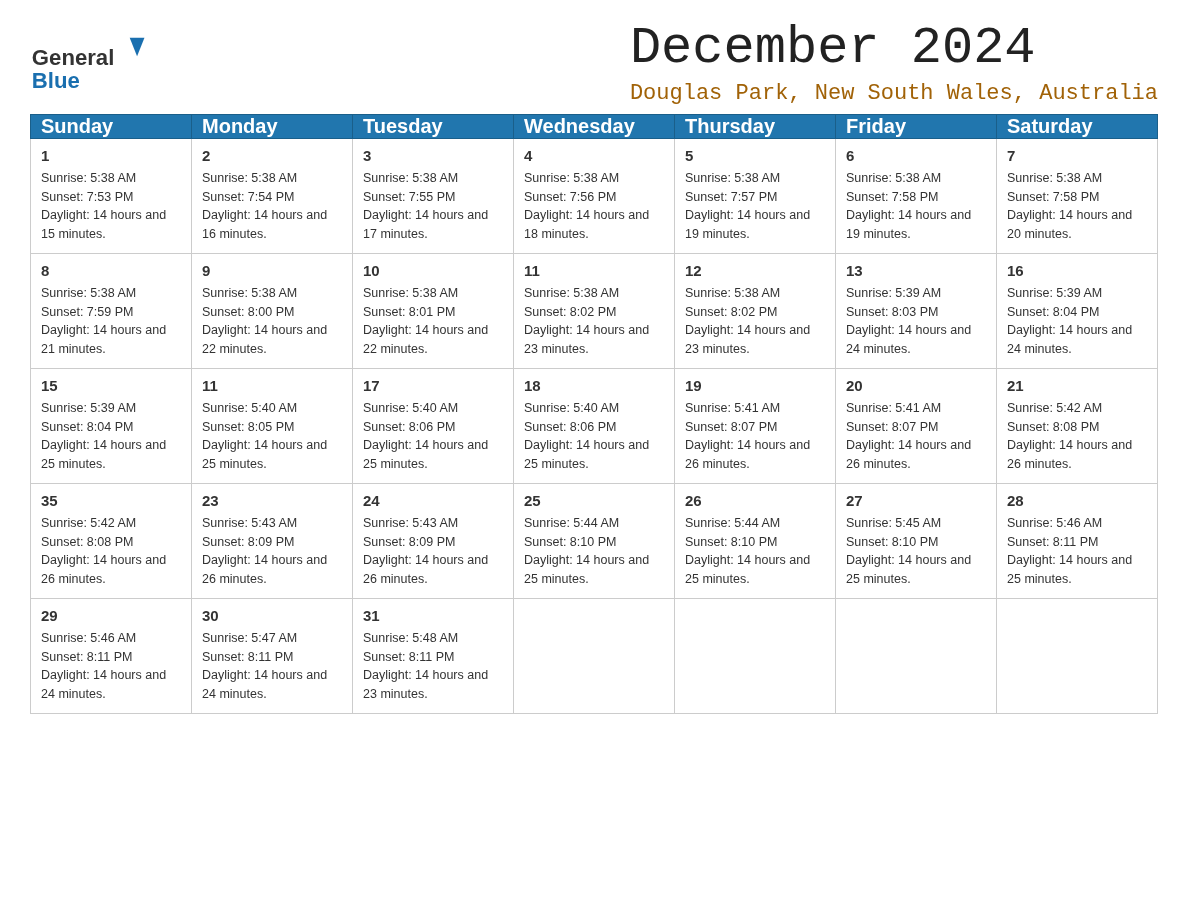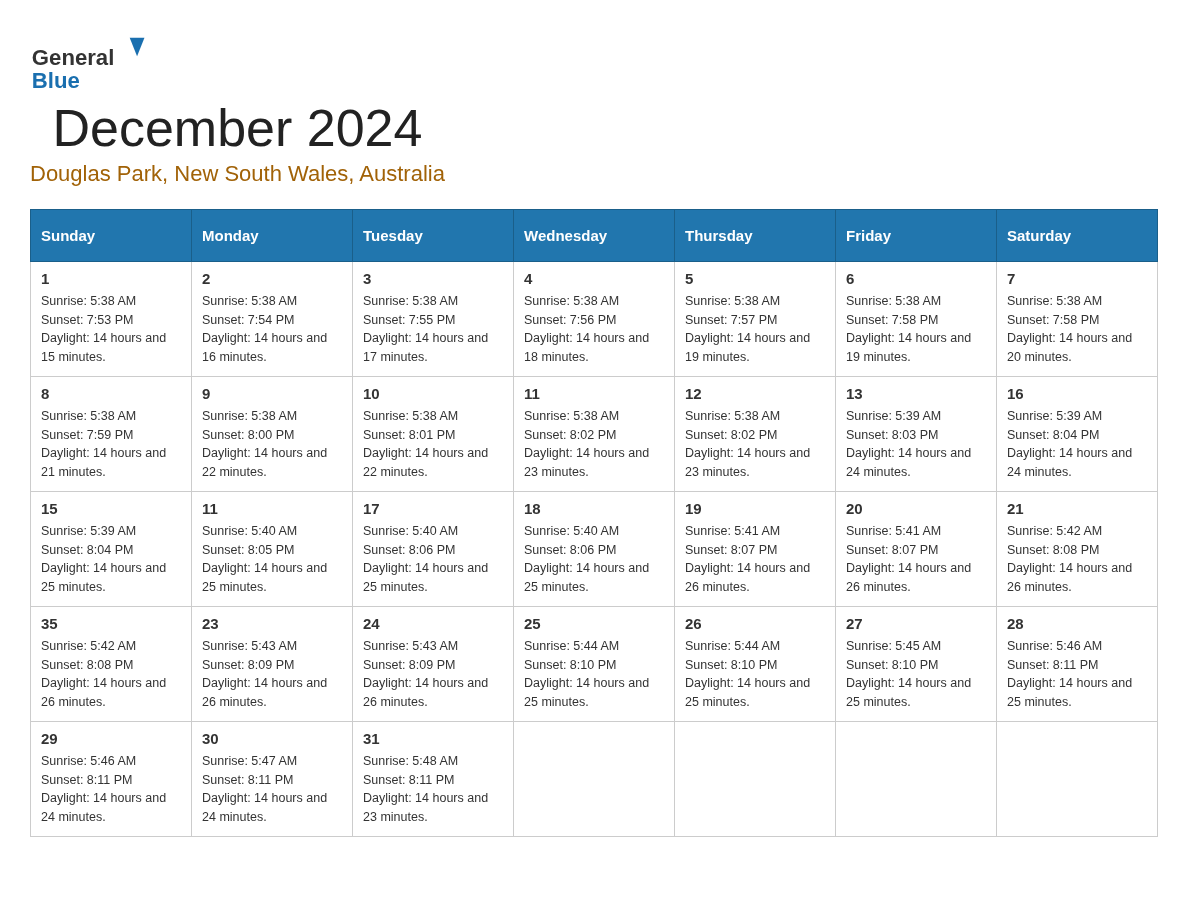--- a/index.html
+++ b/index.html
@@ -7,54 +7,54 @@
       font-family: Arial, sans-serif;
       background: #fff;
       width: 1188px;
       min-height: 918px;
       padding: 20px 30px;
     }
     .header-area {
       display: flex;
       justify-content: space-between;
       align-items: flex-start;
-      margin-bottom: 22px;
-      flex-direction: column;
+      margin-bottom: 8px;
     }
     .logo-container {
       display: flex;
       flex-direction: column;
       align-items: flex-start;
       padding-top: 10px;
     }
     .title-area {
-      text-align: center;
+      text-align: left;
+      font-family: Liberation Mono, monospace;
     }
     .month-title {
       font-size: 52px;
       font-weight: normal;
       color: #222;
       line-height: 1.1;
     }
     .location-title {
       font-size: 22px;
       color: #a16207;
       margin-top: 4px;
     }
     .calendar-table {
       width: 100%;
       border-collapse: collapse;
       margin-top: 8px;
     }
     .calendar-table th {
       background-color: #2176ae;
       color: #fff;
-      font-size: 15px;
+      font-size: 20px;
       font-weight: bold;
-      padding: 17px 10px;
+      padding: 0 10px;
       text-align: left;
       border: 1px solid #1a5f8a;
     }
     .calendar-table td {
       vertical-align: top;
       padding: 6px 10px 10px 10px;
       border: 1px solid #ccc;
       width: 14.28%;
       font-size: 13px;
       color: #333;

